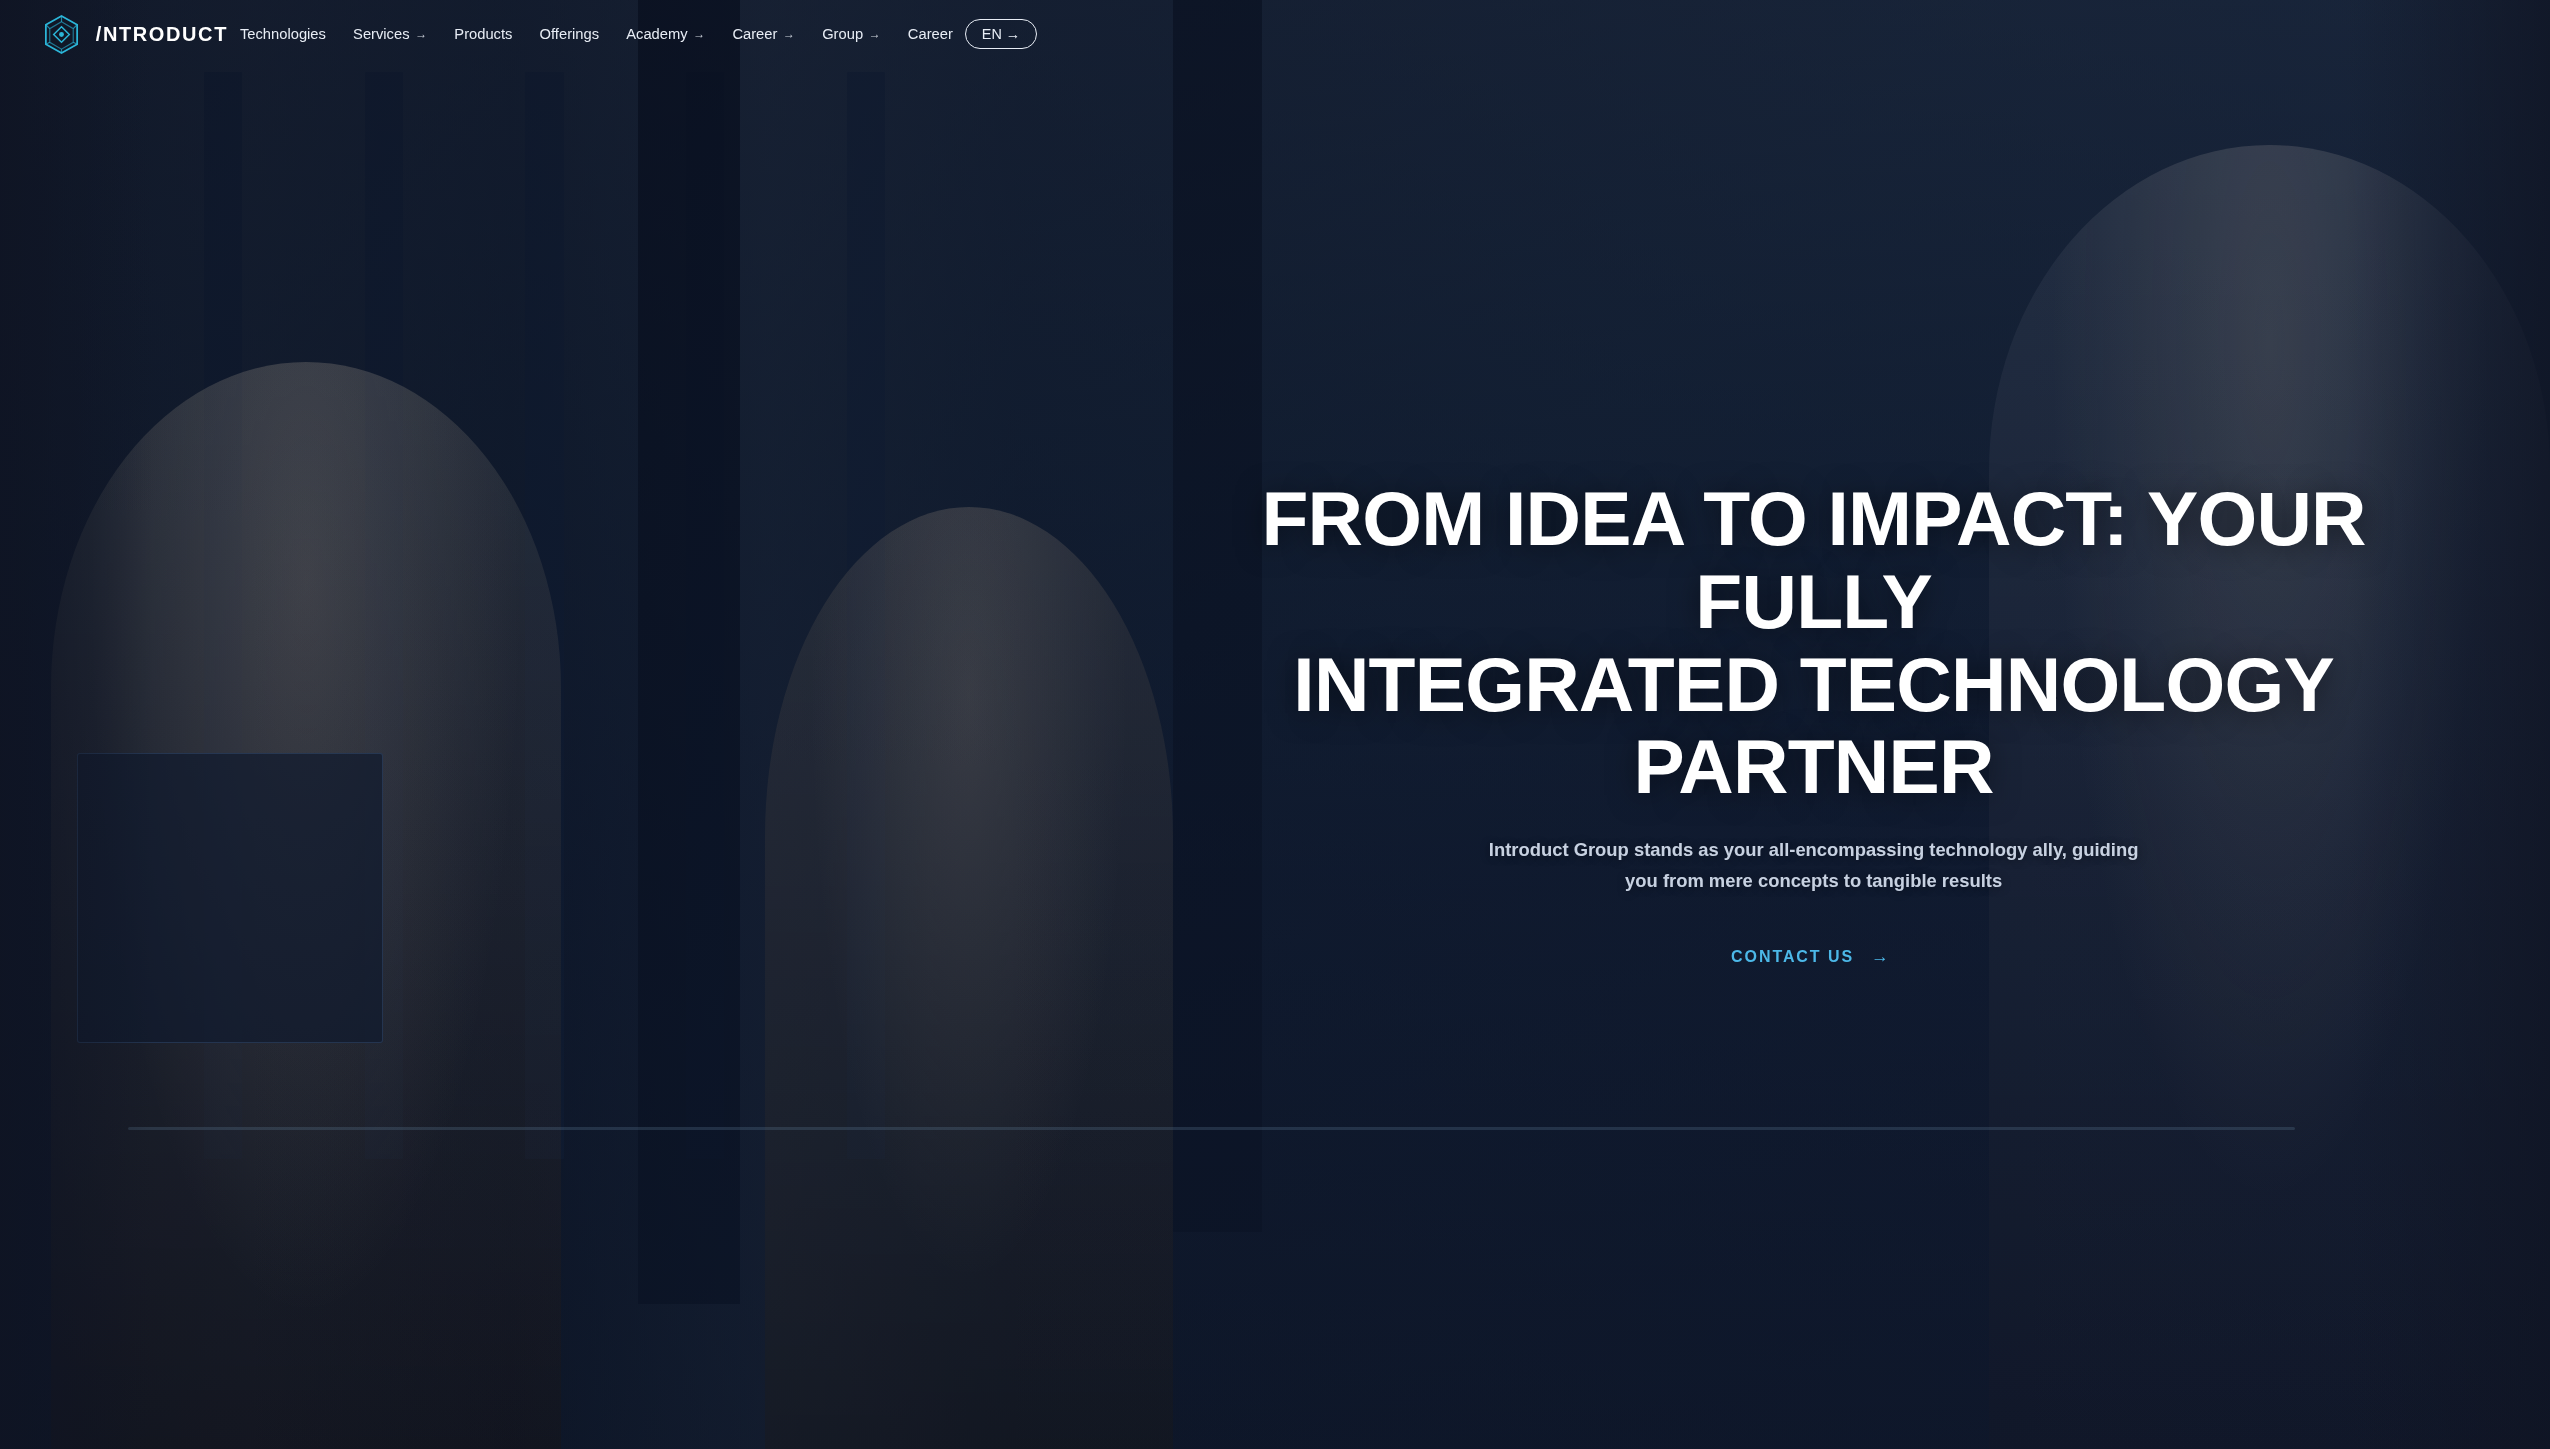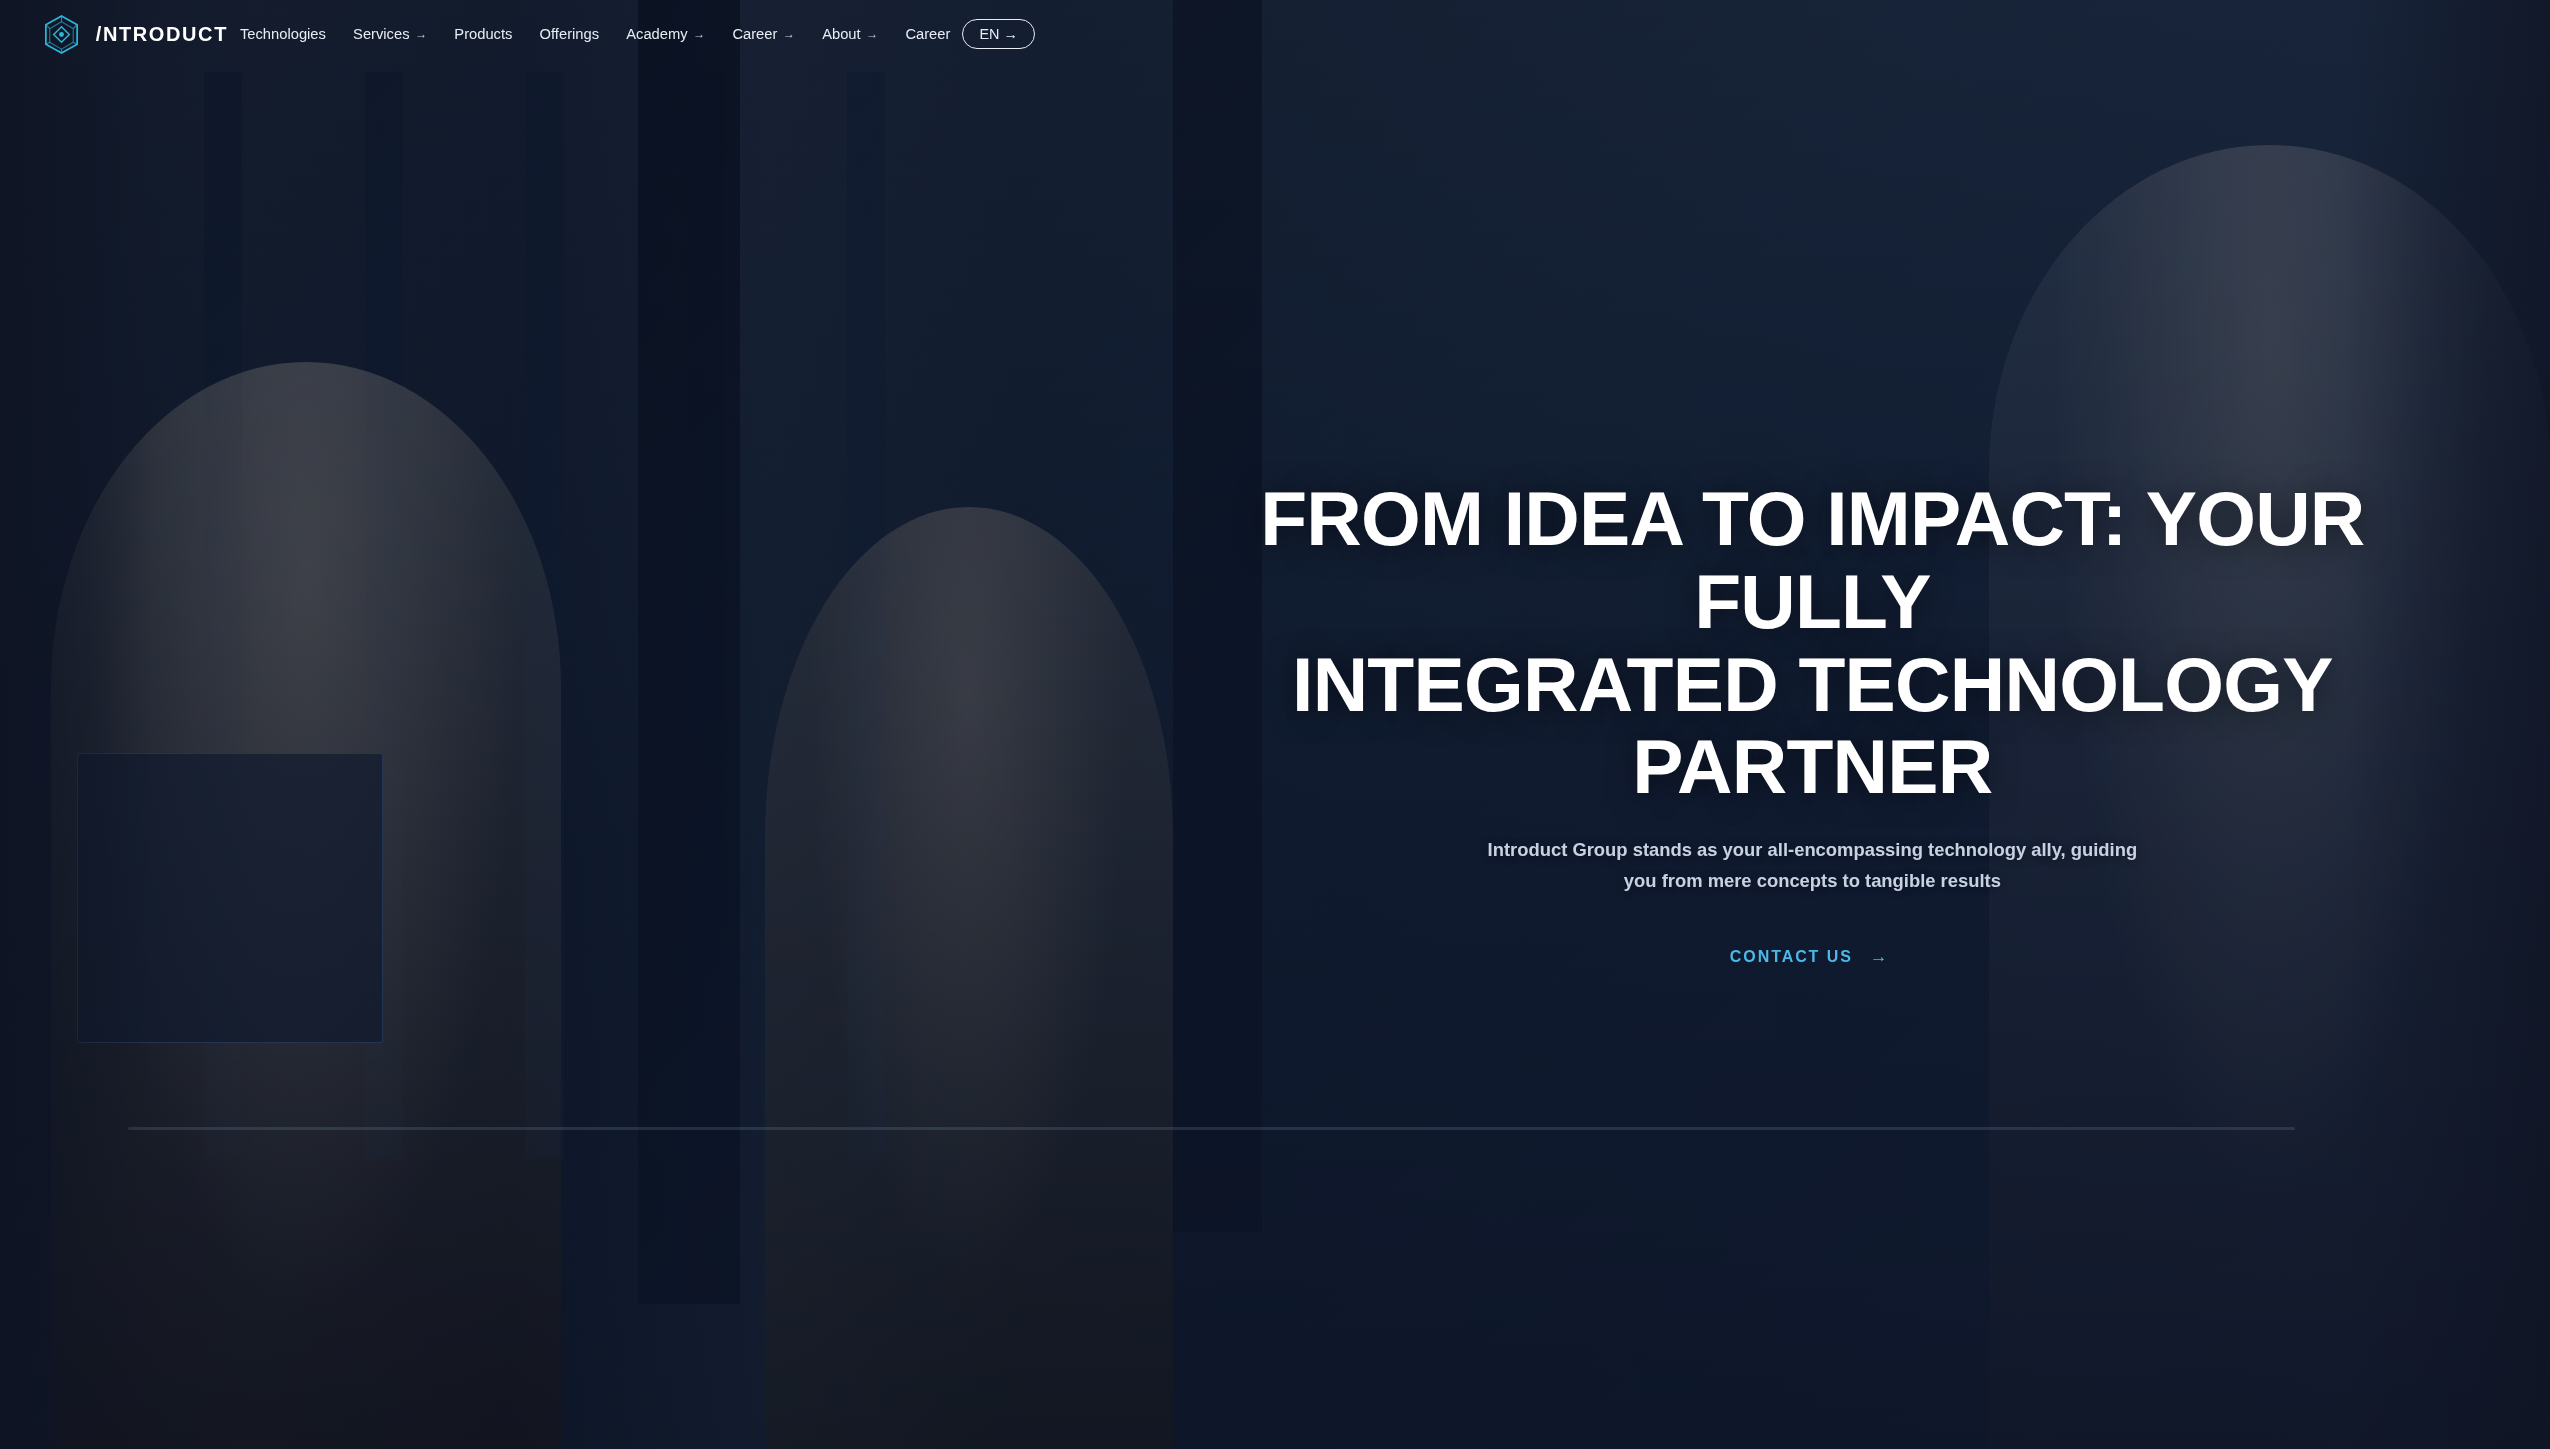--- a/index.html
+++ b/index.html
@@ -405,21 +405,21 @@
         </a>
       </li>
       <li>
         <a href="#">
           <span>Career</span>
           <span class="nav-arrow">→</span>
         </a>
       </li>
       <li>
         <a href="#">
-          <span>About</span>
+          <span>Group</span>
           <span class="nav-arrow">→</span>
         </a>
       </li>
       <li>
         <a href="#">
           <span>Career</span>
         </a>
       </li>
     </ul>
 

